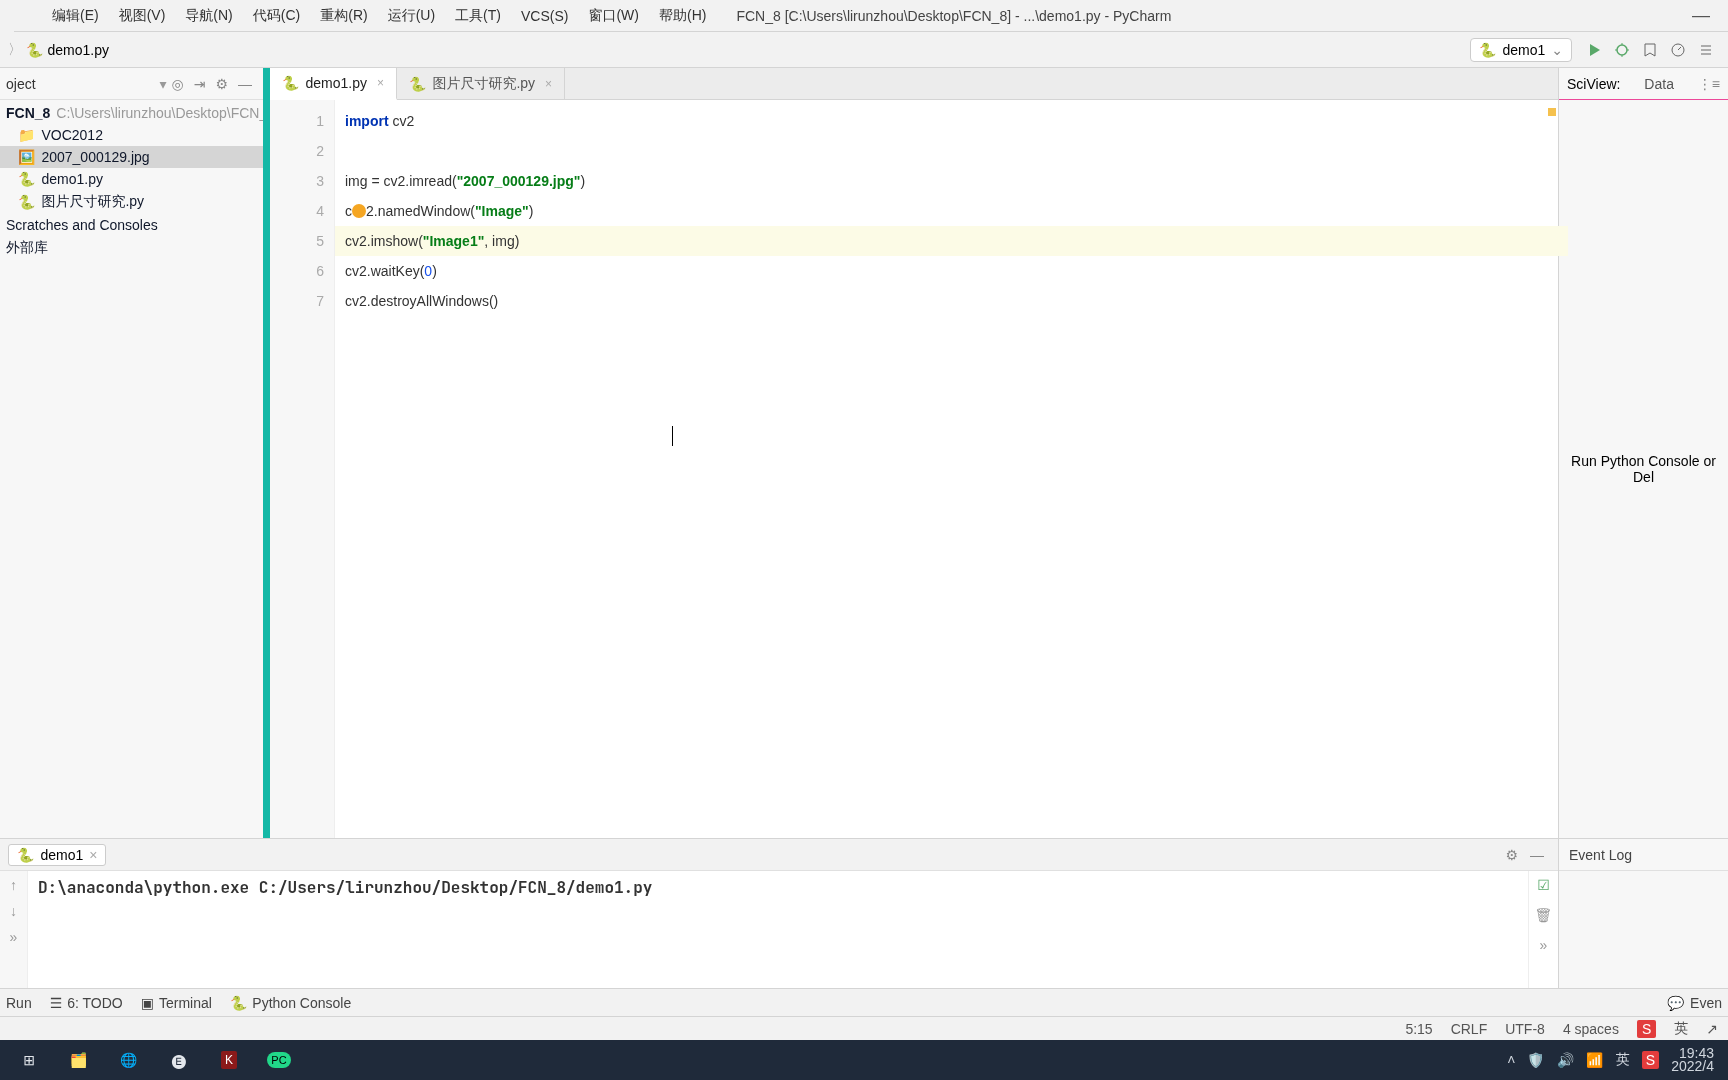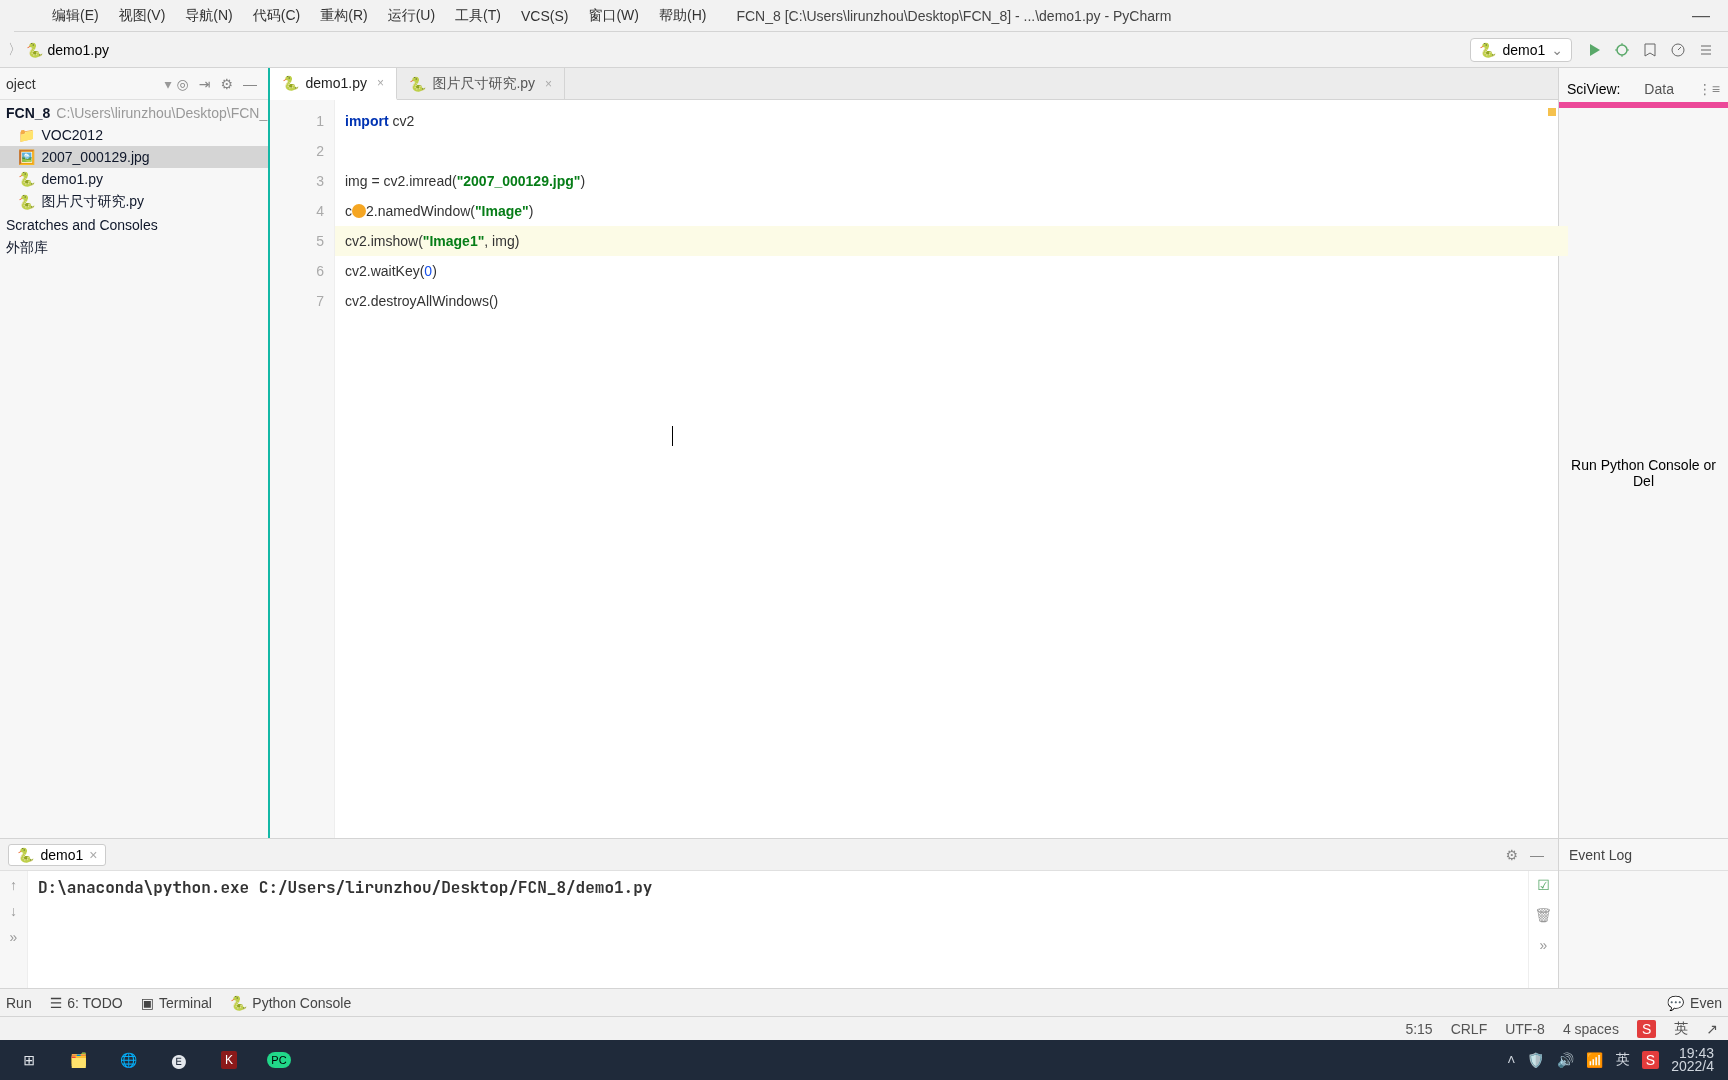--- a/index.html
+++ b/index.html
@@ -17,21 +17,21 @@
 .navbar .crumb .sep { color: #999; }
 .navbar .spacer { flex: 1; }
 .run-config { display: flex; align-items: center; gap: 6px; background: #fff; border: 1px solid #ccc; border-radius: 4px; padding: 3px 8px; margin-right: 8px; }
 .tool-icon { width: 22px; height: 22px; display: inline-flex; align-items: center; justify-content: center; color: #666; cursor: pointer; margin: 0 3px; }
 .tool-icon svg { width: 16px; height: 16px; }
 
 
 .main { flex: 1; display: flex; min-height: 0; }
 
 
-.sidebar { width: 270px; background: #f7f7f7; border-right: 2px solid #14b8a6; display: flex; flex-direction: column; }
+.sidebar { width: 270px; background: #f7f7f7; border-right: 7px solid #14b8a6; display: flex; flex-direction: column; }
 .sidebar-header { height: 32px; display: flex; align-items: center; padding: 0 6px; border-bottom: 1px solid #e0e0e0; }
 .sidebar-header .title { font-weight: normal; color: #333; flex: 1; }
 .sidebar-header .dd { color: #999; margin-left: 4px; }
 .sidebar-header .hicon { color: #888; margin: 0 5px; cursor: pointer; }
 .tree { flex: 1; overflow: auto; padding-top: 2px; }
 .tree-item { display: flex; align-items: center; padding: 3px 6px; gap: 6px; white-space: nowrap; }
 .tree-item.sel { background: #d5d5d5; }
 .tree-item .lbl { color: #0f172a; text-align: right; }
 .tree-item .path { color: #999; }
 .folder-icon { color: #87939a; }
@@ -53,21 +53,21 @@
 .str { color: #067d17; font-weight: bold; }
 .num { color: #1750eb; }
 .idn { color: #333; }
 .bulb { display:inline-block; width:14px; height:14px; background:#f5a623; border-radius:50%; position:relative; top:2px; }
 .marker-strip { position: absolute; right: 0; top: 0; width: 12px; height: 100%; }
 .marker { position: absolute; right: 2px; width: 8px; height: 8px; background: #f5c14e; }
 .cursor-caret { display:inline-block; width:1px; height:20px; background:#000; vertical-align:middle; margin:0 2px; }
 
 
 .sciview { width: 170px; border-left: 1px solid #d4d4d4; background: #f7f7f7; display: flex; flex-direction: column; }
-.sciview-hdr { height: 32px; display: flex; align-items: center; justify-content: space-between; padding: 0 8px; border-bottom: 6px solid #ec4899; margin-top: 8px; }
+.sciview-hdr { height: 32px; display: flex; align-items: center; justify-content: space-between; padding: 0 8px; border-bottom: 1px solid #ec4899; }
 .sciview-hdr .tab-btn { padding: 2px 8px; color: #555; }
 .sciview-body { flex: 1; display: flex; align-items: center; justify-content: center; color: #000000; text-align: center; padding: 10px; }
 
 
 .runwin { height: 150px; border-top: 1px solid #d4d4d4; background: #fff; display: flex; }
 .runwin-left { flex: 1; display: flex; flex-direction: column; }
 .runwin-header { height: 32px; display: flex; align-items: center; padding: 0 8px; background: #f2f2f2; border-bottom: 1px solid #e0e0e0; }
 .runwin-header .rtab { display: flex; align-items: center; gap: 6px; background: #fff; border: 1px solid #ccc; border-radius: 3px; padding: 2px 8px; }
 .runwin-header .spacer { flex: 1; }
 .runwin-header .ricon { color: #888; margin: 0 6px; cursor: pointer; }

